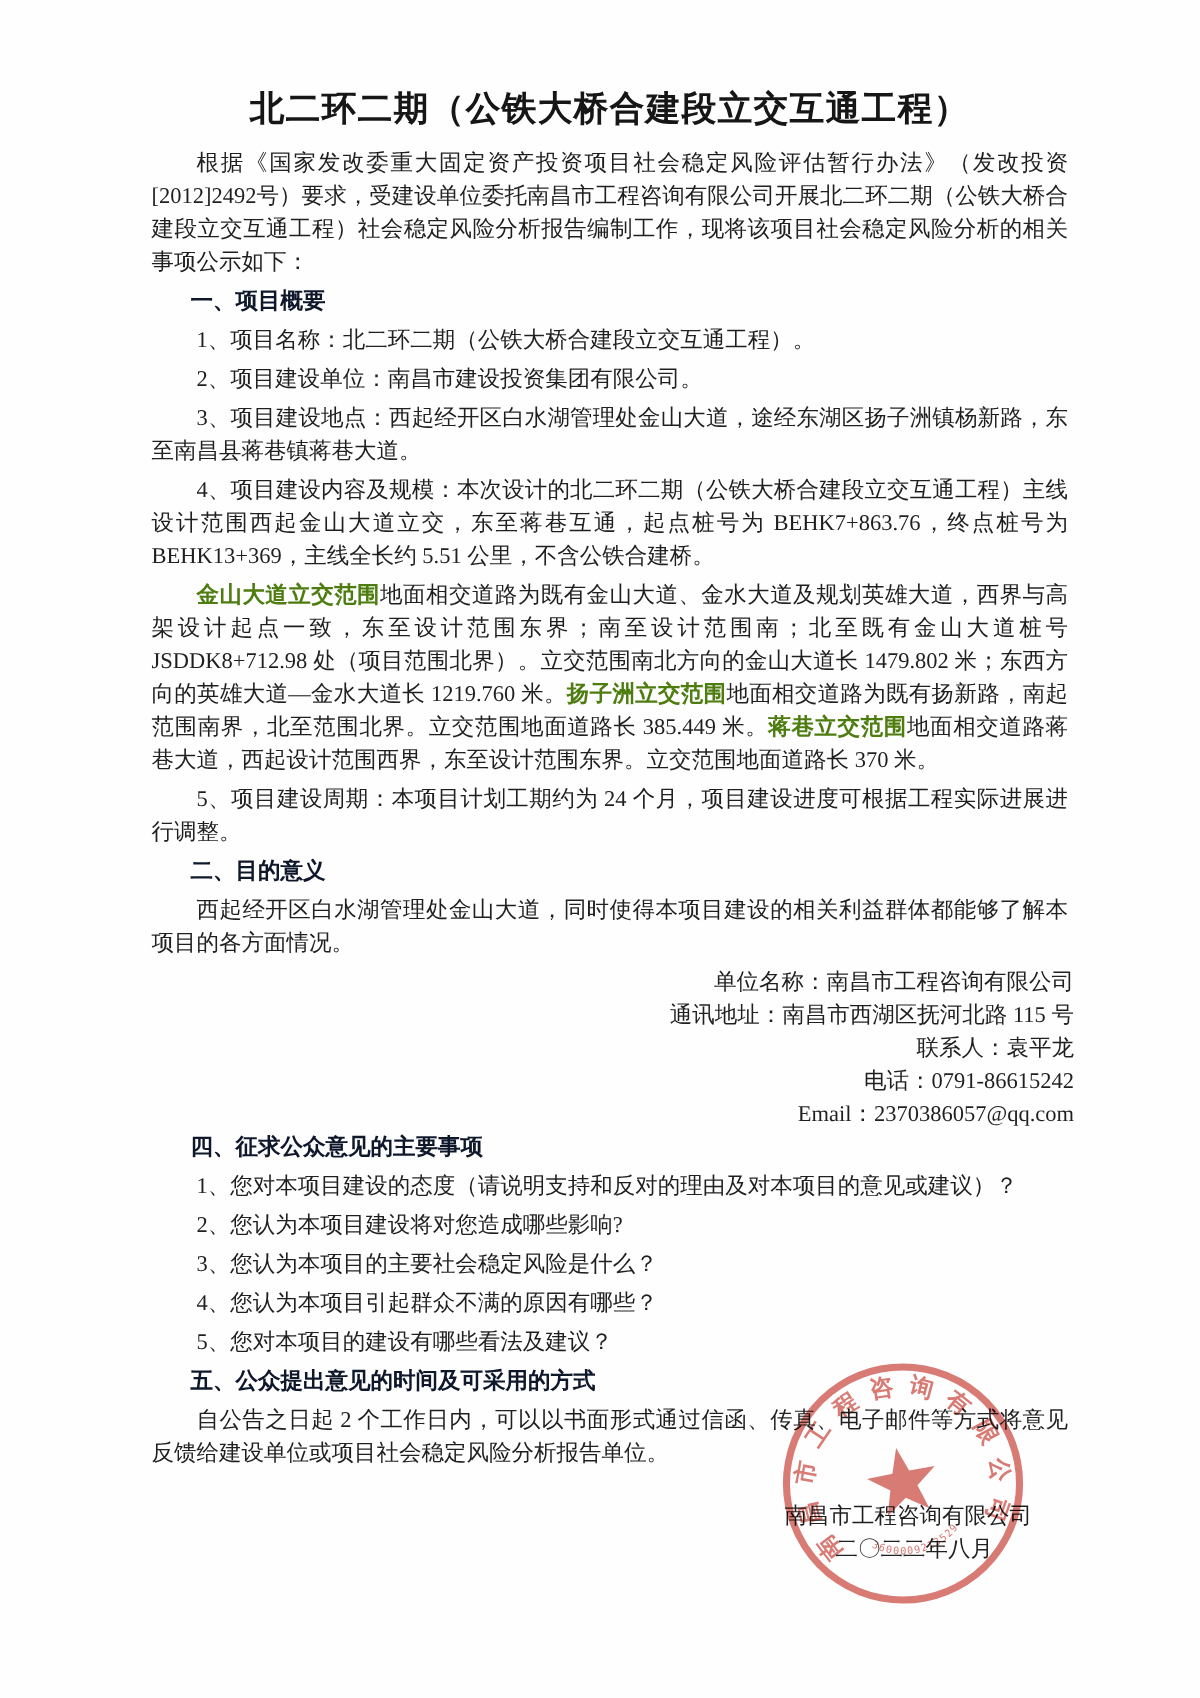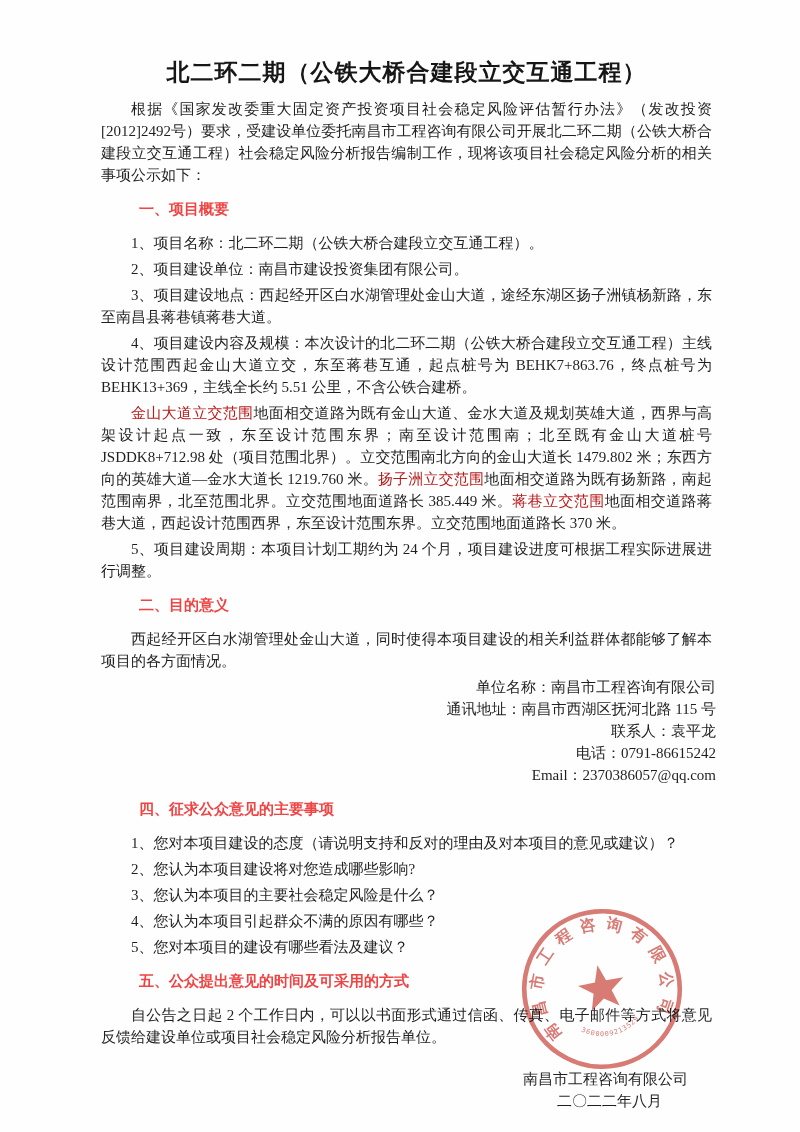--- a/index.html
+++ b/index.html
@@ -29,26 +29,26 @@
   .body-text {
     font-size: 15px;
     line-height: 22px;
     text-align: justify;
   }
   .para {
     margin: 4px;
     text-indent: 2em;
   }
   .heading {
-    margin: 12px;
+    margin: 0;
     text-indent: 2em;
     font-weight: bold;
-    color: #ef4444;
+    color: #0f172a;
   }
-  .bold-inline { font-weight: normal; color: #b91c1c; }
+  .bold-inline { font-weight: bold; color: #4d7c0f; }
   .contact-line { margin: 0; text-indent: 2em; text-align: right; }
   .signature {
     margin-top: 20px;
     text-align: right;
     font-size: 15px;
     line-height: 22px;
   }
   .signature .company { padding-right: 28px; }
   .signature .date { padding-right: 54px; }
   .stamp {

